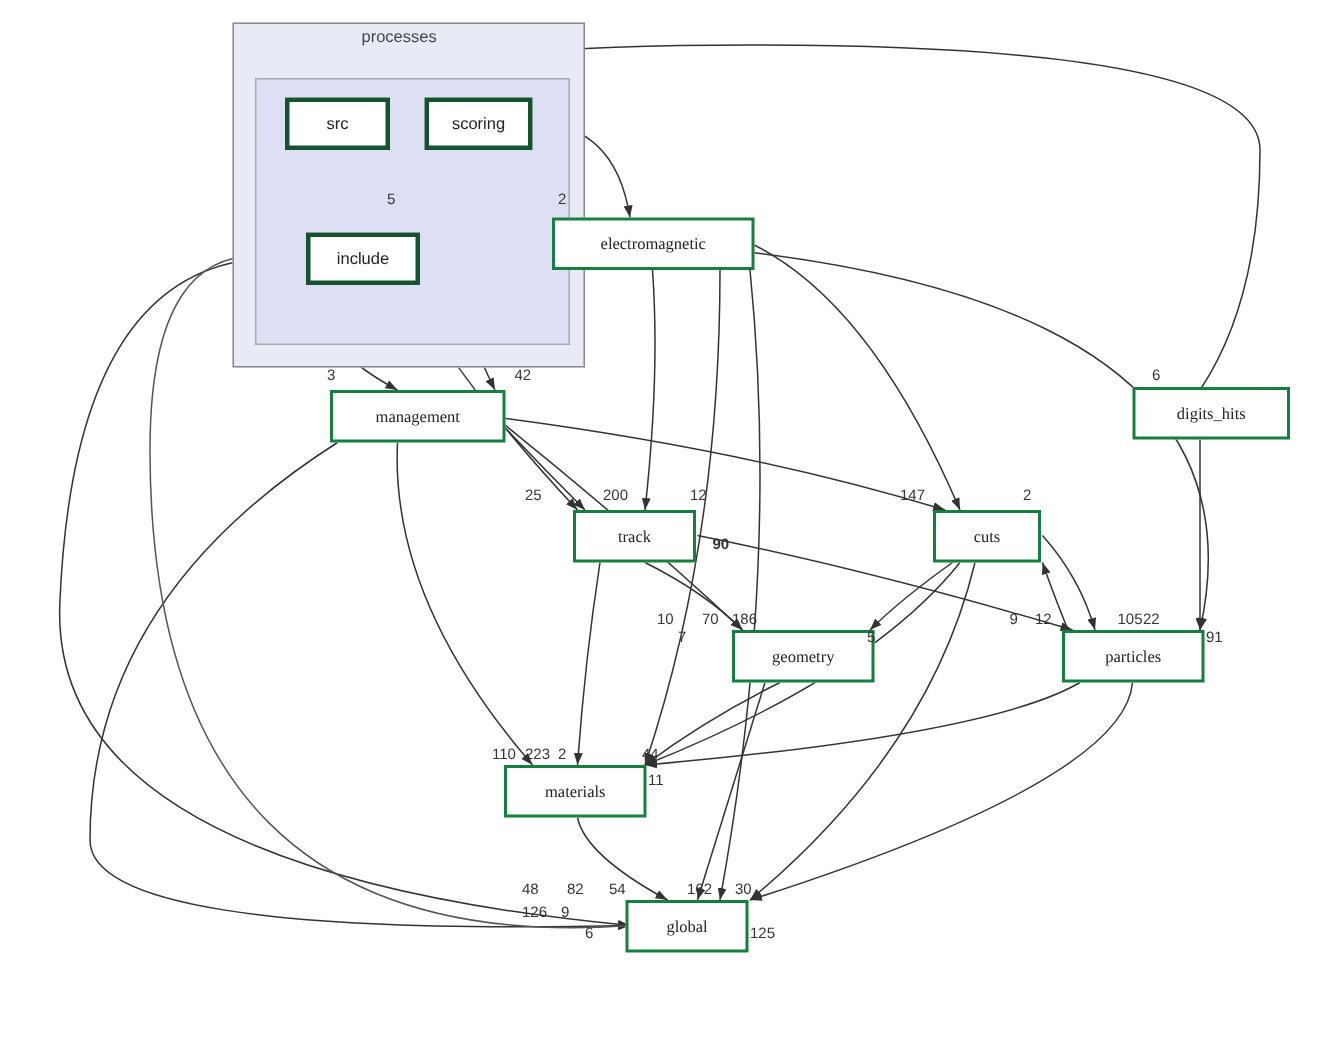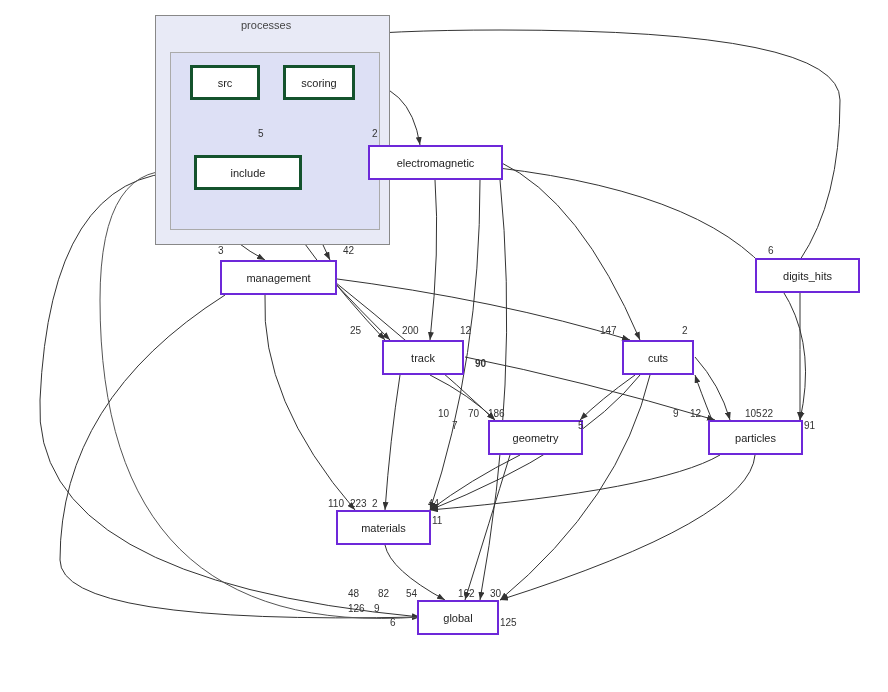--- a/index.html
+++ b/index.html
@@ -26,22 +26,23 @@
     .node {
       position: absolute;
       border: 1px solid #333;
       background: white;
       display: flex;
       align-items: center;
       justify-content: center;
       font-size: 12px;
     }
     .node-red {
-      border: 2px solid #6d28d9;
-      background: white;
+      border: 2px solid #15803d;
+      background: white;
+      font-family: Liberation Serif, serif;
     }
     .node-plain {
       border: 3px solid #14532d;
       background: white;
     }
     
     .processes-outer {
       position: absolute;
       border: 1px solid #888;
       background: #e8eaf6;
@@ -151,21 +152,21 @@
   </div>
 
   <div class="node node-plain" style="left:190px;top:65px;width:70px;height:35px;">
     <span class="node-label">src</span>
   </div>
 
   <div class="node node-plain" style="left:283px;top:65px;width:72px;height:35px;">
     <span class="node-label">scoring</span>
   </div>
 
-  <div class="node node-plain" style="left:194px;top:155px;width:108px;height:35px;">
+  <div class="node node-plain" style="left:204px;top:155px;width:76px;height:35px;">
     <span class="node-label">include</span>
   </div>
 
   <div class="node node-red" style="left:368px;top:145px;width:135px;height:35px;">
     <span class="node-label">electromagnetic</span>
   </div>
 
   <div class="node node-red" style="left:220px;top:260px;width:117px;height:35px;">
     <span class="node-label">management</span>
   </div>

